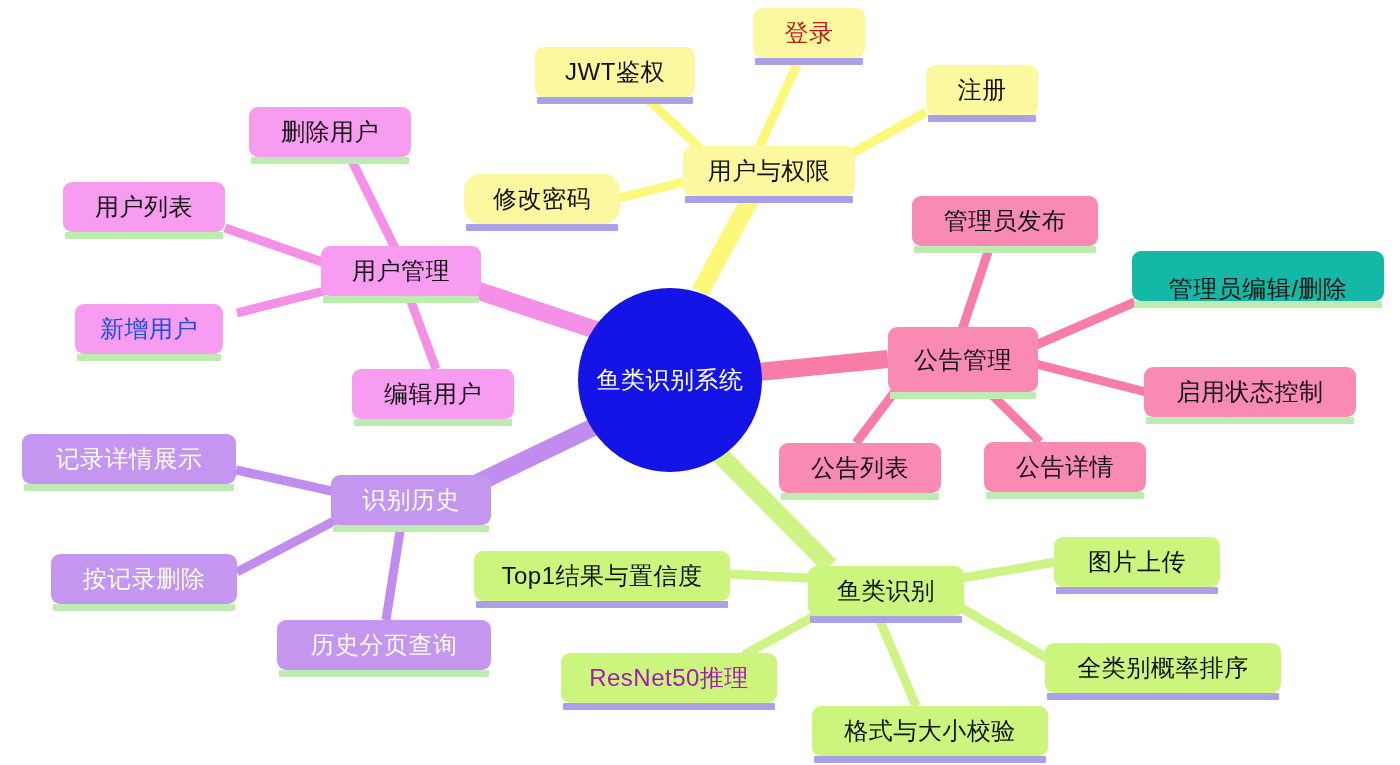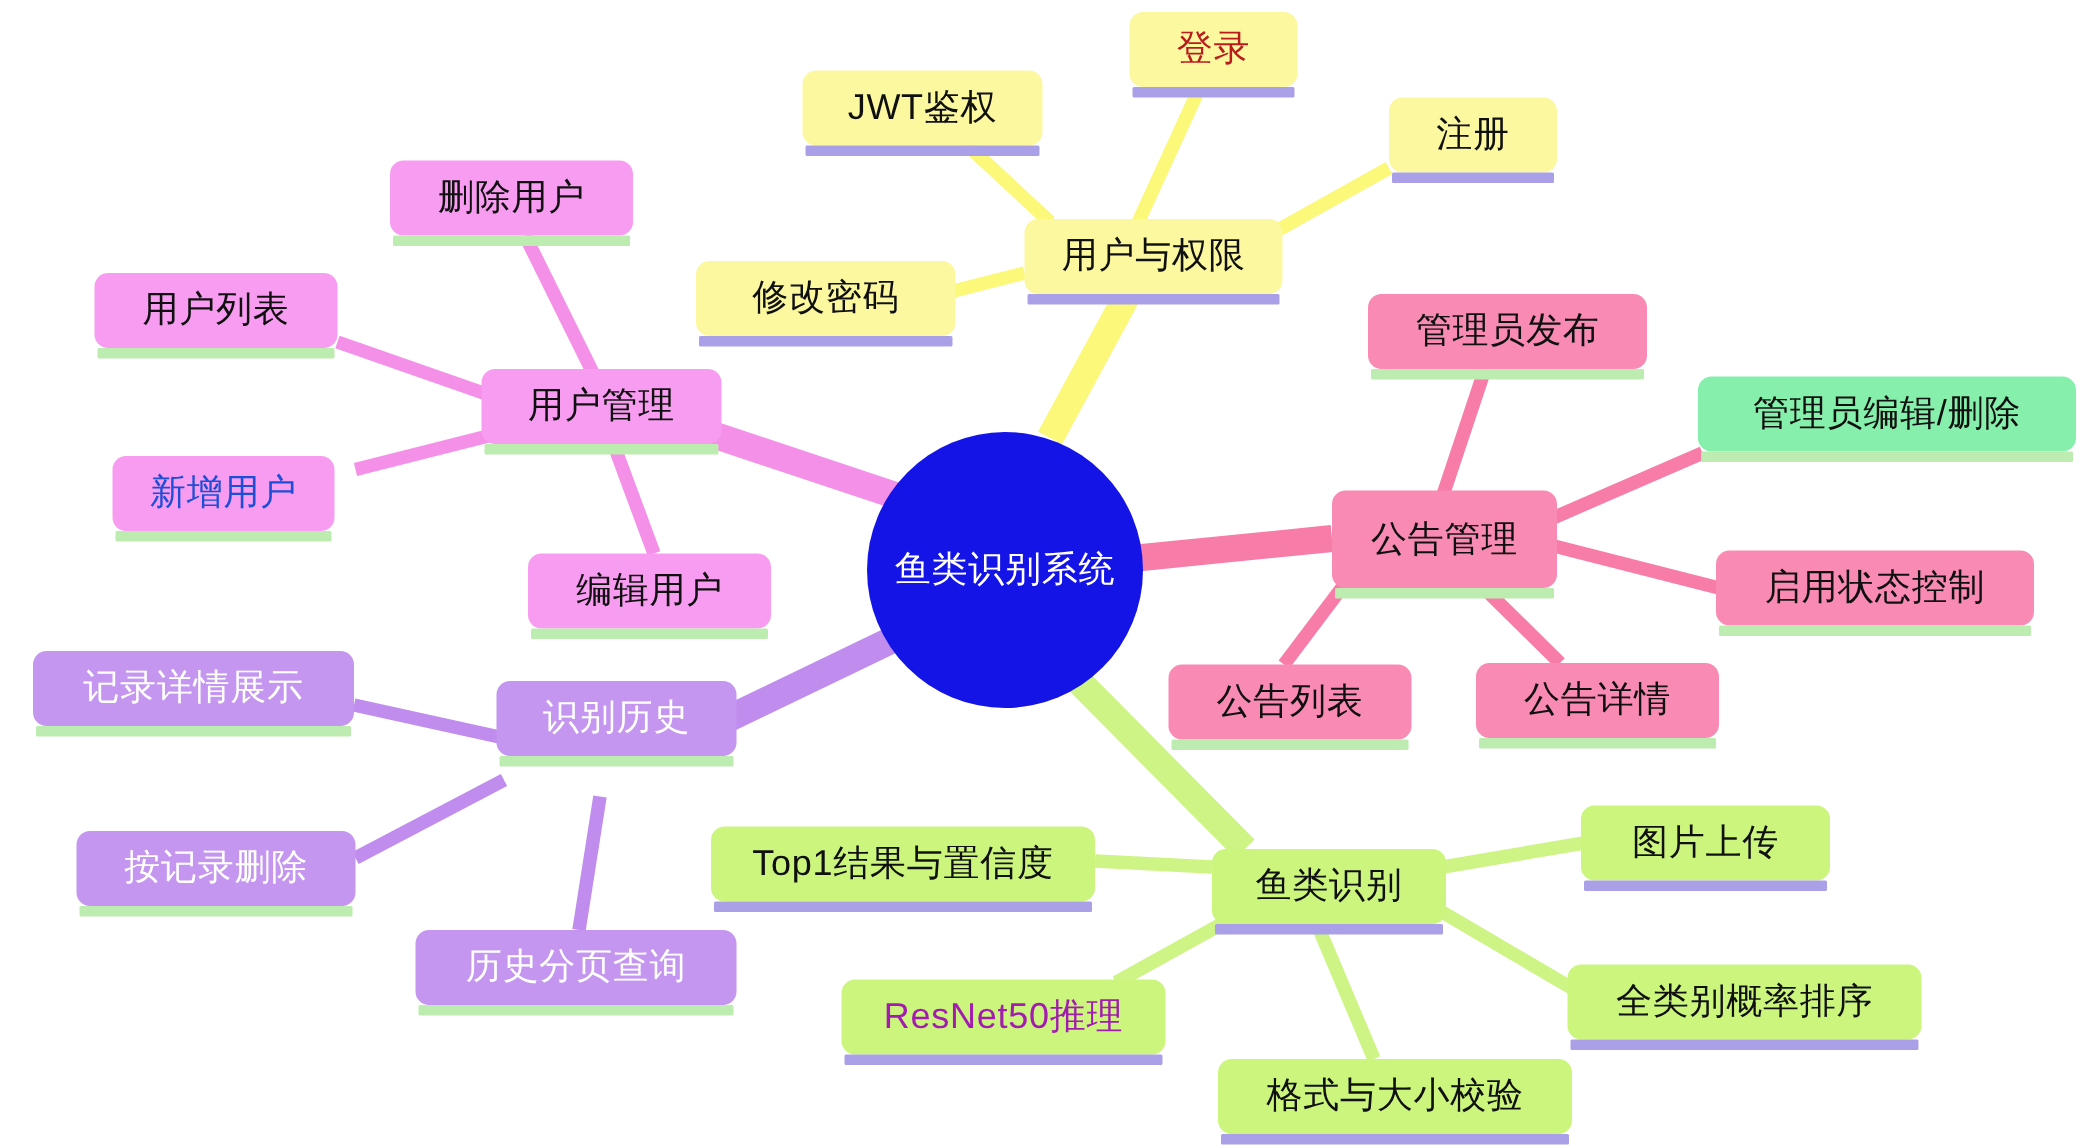--- a/index.html
+++ b/index.html
@@ -96,53 +96,53 @@
         <div class="underline" style="background: rgb(169, 160, 232);"></div>
       </div>
       <div class="node" style="left: 926px; top: 65px; width: 112px; height: 50px; background: rgb(251, 248, 160); color: rgb(16, 16, 16); font-size: 24px;">
         <span class="node-label">注册</span>
         <div class="underline" style="background: rgb(169, 160, 232);"></div>
       </div>
       <div class="node" style="left: 535px; top: 47px; width: 160px; height: 50px; background: rgb(251, 248, 160); color: rgb(16, 16, 16); font-size: 24px; text-align: center;">
         <span class="node-label">JWT鉴权</span>
         <div class="underline" style="background: rgb(169, 160, 232);"></div>
       </div>
-      <div class="node" style="left: 464px; top: 174px; width: 173px; height: 50px; background: rgb(251, 248, 160); color: rgb(16, 16, 16); font-size: 24px;">
+      <div class="node" style="left: 464px; top: 174px; width: 156px; height: 50px; background: rgb(251, 248, 160); color: rgb(16, 16, 16); font-size: 24px; border-radius: 17px;">
         <span class="node-label">修改密码</span>
         <div class="underline" style="background: rgb(169, 160, 232);"></div>
       </div>
       <div class="node" style="left: 321px; top: 246px; width: 160px; height: 50px; background: rgb(247, 156, 240); color: rgb(16, 16, 16); font-size: 24px;">
         <span class="node-label">用户管理</span>
         <div class="underline" style="background: rgb(189, 236, 176);"></div>
       </div>
       <div class="node" style="left: 63px; top: 182px; width: 162px; height: 50px; background: rgb(247, 156, 240); color: rgb(16, 16, 16); font-size: 24px;">
         <span class="node-label">用户列表</span>
         <div class="underline" style="background: rgb(189, 236, 176);"></div>
       </div>
       <div class="node" style="left: 75px; top: 304px; width: 148px; height: 50px; background: rgb(247, 156, 240); color: #1d4ed8; font-size: 24px;">
         <span class="node-label">新增用户</span>
         <div class="underline" style="background: rgb(189, 236, 176);"></div>
       </div>
       <div class="node" style="left: 352px; top: 369px; width: 162px; height: 50px; background: rgb(247, 156, 240); color: rgb(16, 16, 16); font-size: 24px;">
         <span class="node-label">编辑用户</span>
         <div class="underline" style="background: rgb(189, 236, 176);"></div>
       </div>
-      <div class="node" style="left: 260px; top: 107px; width: 162px; height: 50px; background: rgb(247, 156, 240); color: rgb(16, 16, 16); font-size: 24px;">
+      <div class="node" style="left: 249px; top: 107px; width: 162px; height: 50px; background: rgb(247, 156, 240); color: rgb(16, 16, 16); font-size: 24px;">
         <span class="node-label">删除用户</span>
         <div class="underline" style="background: rgb(189, 236, 176);"></div>
       </div>
       <div class="node" style="left: 888px; top: 327px; width: 150px; height: 65px; background: rgb(249, 138, 180); color: rgb(16, 16, 16); font-size: 24px;">
         <span class="node-label">公告管理</span>
         <div class="underline" style="background: rgb(189, 236, 176);"></div>
       </div>
       <div class="node" style="left: 912px; top: 196px; width: 186px; height: 50px; background: rgb(249, 138, 180); color: rgb(16, 16, 16); font-size: 24px;">
         <span class="node-label">管理员发布</span>
         <div class="underline" style="background: rgb(189, 236, 176);"></div>
       </div>
-      <div class="node" style="left: 1132px; top: 251px; width: 252px; height: 50px; background: #86efac; color: rgb(16, 16, 16); font-size: 24px;">
+      <div class="node" style="left: 1132px; top: 251px; width: 252px; height: 50px; background: #14b8a6; color: rgb(16, 16, 16); font-size: 24px; align-items: flex-end;">
         <span class="node-label">管理员编辑/删除</span>
         <div class="underline" style="background: rgb(189, 236, 176);"></div>
       </div>
       <div class="node" style="left: 1144px; top: 367px; width: 212px; height: 50px; background: rgb(249, 138, 180); color: rgb(16, 16, 16); font-size: 24px;">
         <span class="node-label">启用状态控制</span>
         <div class="underline" style="background: rgb(189, 236, 176);"></div>
       </div>
       <div class="node" style="left: 984px; top: 442px; width: 162px; height: 50px; background: rgb(249, 138, 180); color: rgb(16, 16, 16); font-size: 24px;">
         <span class="node-label">公告详情</span>
         <div class="underline" style="background: rgb(189, 236, 176);"></div>
@@ -168,21 +168,21 @@
         <div class="underline" style="background: rgb(169, 160, 232);"></div>
       </div>
       <div class="node" style="left: 812px; top: 706px; width: 236px; height: 50px; background: rgb(204, 245, 126); color: rgb(16, 16, 16); font-size: 24px;">
         <span class="node-label">格式与大小校验</span>
         <div class="underline" style="background: rgb(169, 160, 232);"></div>
       </div>
       <div class="node" style="left: 1045px; top: 643px; width: 236px; height: 50px; background: rgb(204, 245, 126); color: rgb(16, 16, 16); font-size: 24px;">
         <span class="node-label">全类别概率排序</span>
         <div class="underline" style="background: rgb(169, 160, 232);"></div>
       </div>
-      <div class="node" style="left: 331px; top: 454px; width: 160px; height: 50px; background: rgb(196, 150, 240); color: rgb(255, 255, 255); font-size: 24px;">
+      <div class="node" style="left: 331px; top: 475px; width: 160px; height: 50px; background: rgb(196, 150, 240); color: rgb(255, 255, 255); font-size: 24px;">
         <span class="node-label">识别历史</span>
         <div class="underline" style="background: rgb(189, 236, 176);"></div>
       </div>
       <div class="node" style="left: 22px; top: 434px; width: 214px; height: 50px; background: rgb(196, 150, 240); color: rgb(255, 255, 255); font-size: 24px;">
         <span class="node-label">记录详情展示</span>
         <div class="underline" style="background: rgb(189, 236, 176);"></div>
       </div>
       <div class="node" style="left: 51px; top: 554px; width: 186px; height: 50px; background: rgb(196, 150, 240); color: rgb(255, 255, 255); font-size: 24px;">
         <span class="node-label">按记录删除</span>
         <div class="underline" style="background: rgb(189, 236, 176);"></div>

